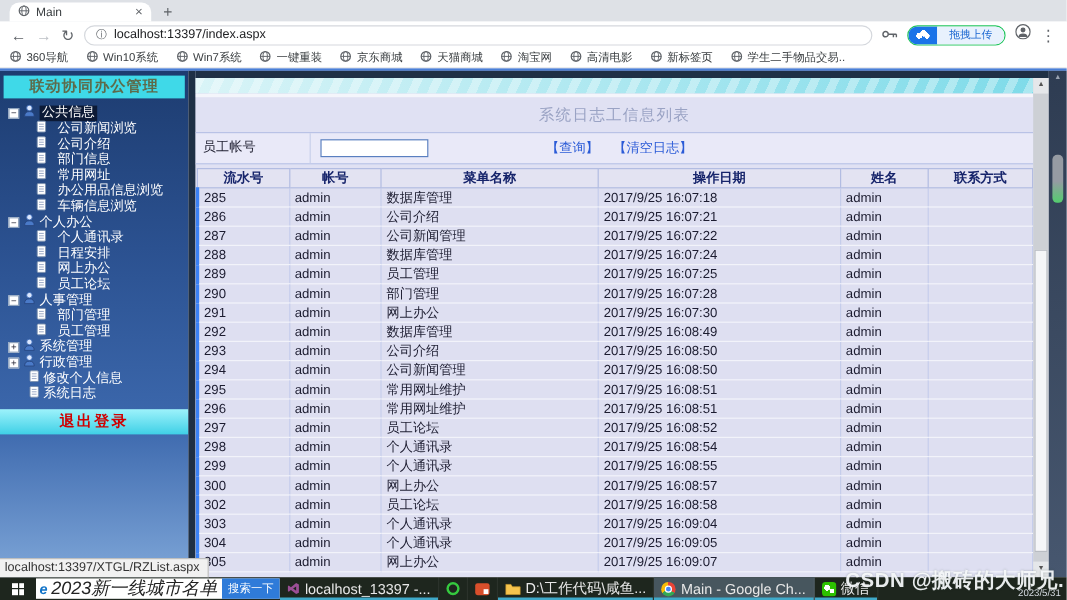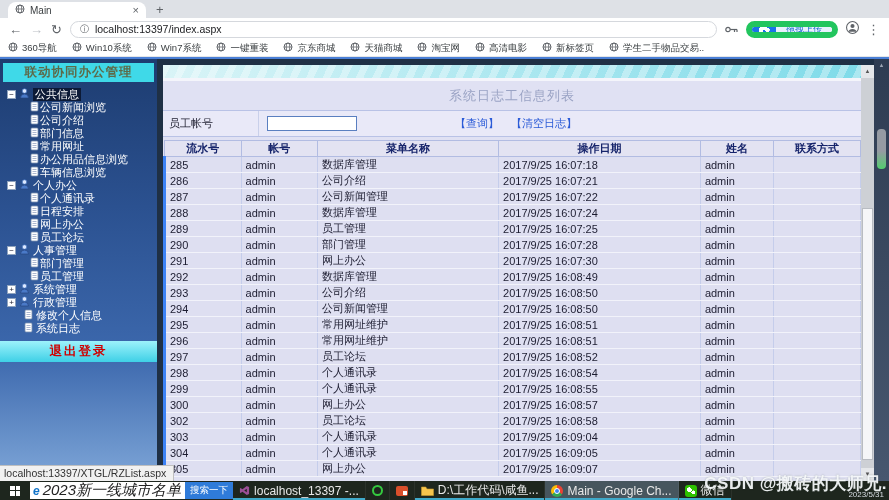--- a/index.html
+++ b/index.html
@@ -1,33 +1,33 @@
 <!DOCTYPE html>
 <html><head>
 <meta charset="utf-8">
 <style>
   * { margin:0; padding:0; box-sizing:border-box; }
   html,body { width:889px; height:500px; overflow:hidden; font-family:"Liberation Sans",sans-serif; background:#fff; }
   .screen { position:relative; width:889px; height:500px; overflow:hidden; }
 
   
   .tabstrip { height:18px; background:#dee1e6; display:flex; align-items:flex-end; }
-  .tab { width:138px; height:16px; background:#fff; border-radius:8px 8px 0 0; margin-left:8px;
+  .tab { width:118px; height:16px; background:#fff; border-radius:8px 8px 0 0; margin-left:8px;
          display:flex; align-items:center; gap:5px; padding:0 7px; font-size:10px; color:#3c4043; }
   .tab-title { flex:1; white-space:nowrap; overflow:hidden; }
   .tab-close { color:#5f6368; font-size:11px; }
   .newtab { color:#5f6368; font-size:13px; margin:0 0 1px 10px; }
 
   .toolbar { height:22px; background:#fff; display:flex; align-items:center; padding:0 9px; gap:8px; }
   .nav-ic { color:#5f6368; font-size:13px; line-height:1; }
   .nav-ic.disabled { color:#bdc1c6; }
   .urlbar { flex:1; height:17px; border:1px solid #d5d8dd; border-radius:9px; display:flex; align-items:center;
             gap:6px; padding:0 9px; font-size:10.5px; color:#202124; background:#fff; }
   .info-ic { color:#5f6368; font-size:9px; }
-  .ext-badge { display:flex; height:17px; border-radius:9px; overflow:hidden; border:6px solid #22c55e;font-family:Liberation Mono, monospace; }
+  .ext-badge { display:flex; height:17px; border-radius:9px; overflow:hidden; border:1px solid #22c55e;font-family:Liberation Mono, monospace; }
   .ext-logo { width:24px; background:#1a73e8; display:flex; align-items:center; justify-content:center; }
   .ext-logo-dot { width:12px; height:8px; border-radius:4px;
     background: radial-gradient(circle at 25% 60%, #fff 0 2.4px, transparent 2.5px),
                 radial-gradient(circle at 55% 35%, #fff 0 2.6px, transparent 2.7px),
                 radial-gradient(circle at 80% 62%, #fff 0 2.2px, transparent 2.3px); }
   .ext-label { background:#e8f1fd; color:#1a66d0; font-size:9px; display:flex; align-items:center; padding:0 10px; }
 
   .bookmarks { height:17px; background:#fff; border-bottom:1px solid #e4e6e8; display:flex; align-items:center;
                padding:0 8px; gap:15px; font-size:9.5px; color:#3c4043; white-space:nowrap; overflow:hidden; }
   .bm-item { display:flex; align-items:center; gap:4px; }
@@ -35,21 +35,21 @@
   
   .page { height:424px; display:flex; border-top:2px solid #4a7fd6; position:relative; background:#dfe0f2; }
 
   .sidebar { width:157px; flex:none; background:linear-gradient(180deg,#1d3c70 0%,#2b5190 35%,#3c68ad 70%,#7ea6d8 100%);
              color:#fff; position:relative; }
   .sb-title { margin:4px 3px 6px 3px; background:#3fd9e8; color:#5d6b4a; font-weight:bold; font-size:12.5px;
               text-align:center; padding:1px 0; letter-spacing:1px; }
   .tree { font-size:11px; }
   .tree-row { display:flex; align-items:center; height:13px; line-height:13px; white-space:nowrap; }
   .tree-row.group { padding-left:7px; gap:3px; }
-  .tree-row.child { padding-left:30px; gap:1px; }
+  .tree-row.child { padding-left:30px; gap:9px; }
   .tree-row.toplevel { padding-left:24px; gap:3px; }
   .expander { width:9px; height:9px; background:#fff; border:1px solid #8fa3bd; color:#223; font-size:8px;
               line-height:7px; text-align:center; flex:none; }
   .tree-label.selected { background:#0c1a36; padding:0 2px; }
   .logout { margin-top:6px; background:linear-gradient(180deg,#9df2fb,#3fd0e6); color:#cf0000; font-weight:bold;
             font-size:12.5px; text-align:center; padding:2px 4px; letter-spacing:2px; }
 
   .main { flex:1; display:flex; flex-direction:column; border-left:6px solid #1f3045; position:relative; min-width:0; }
   .main-topbar { height:6px; background:#1f3045; flex:none; }
   .banner { height:13px; flex:none; margin-right:13px;

